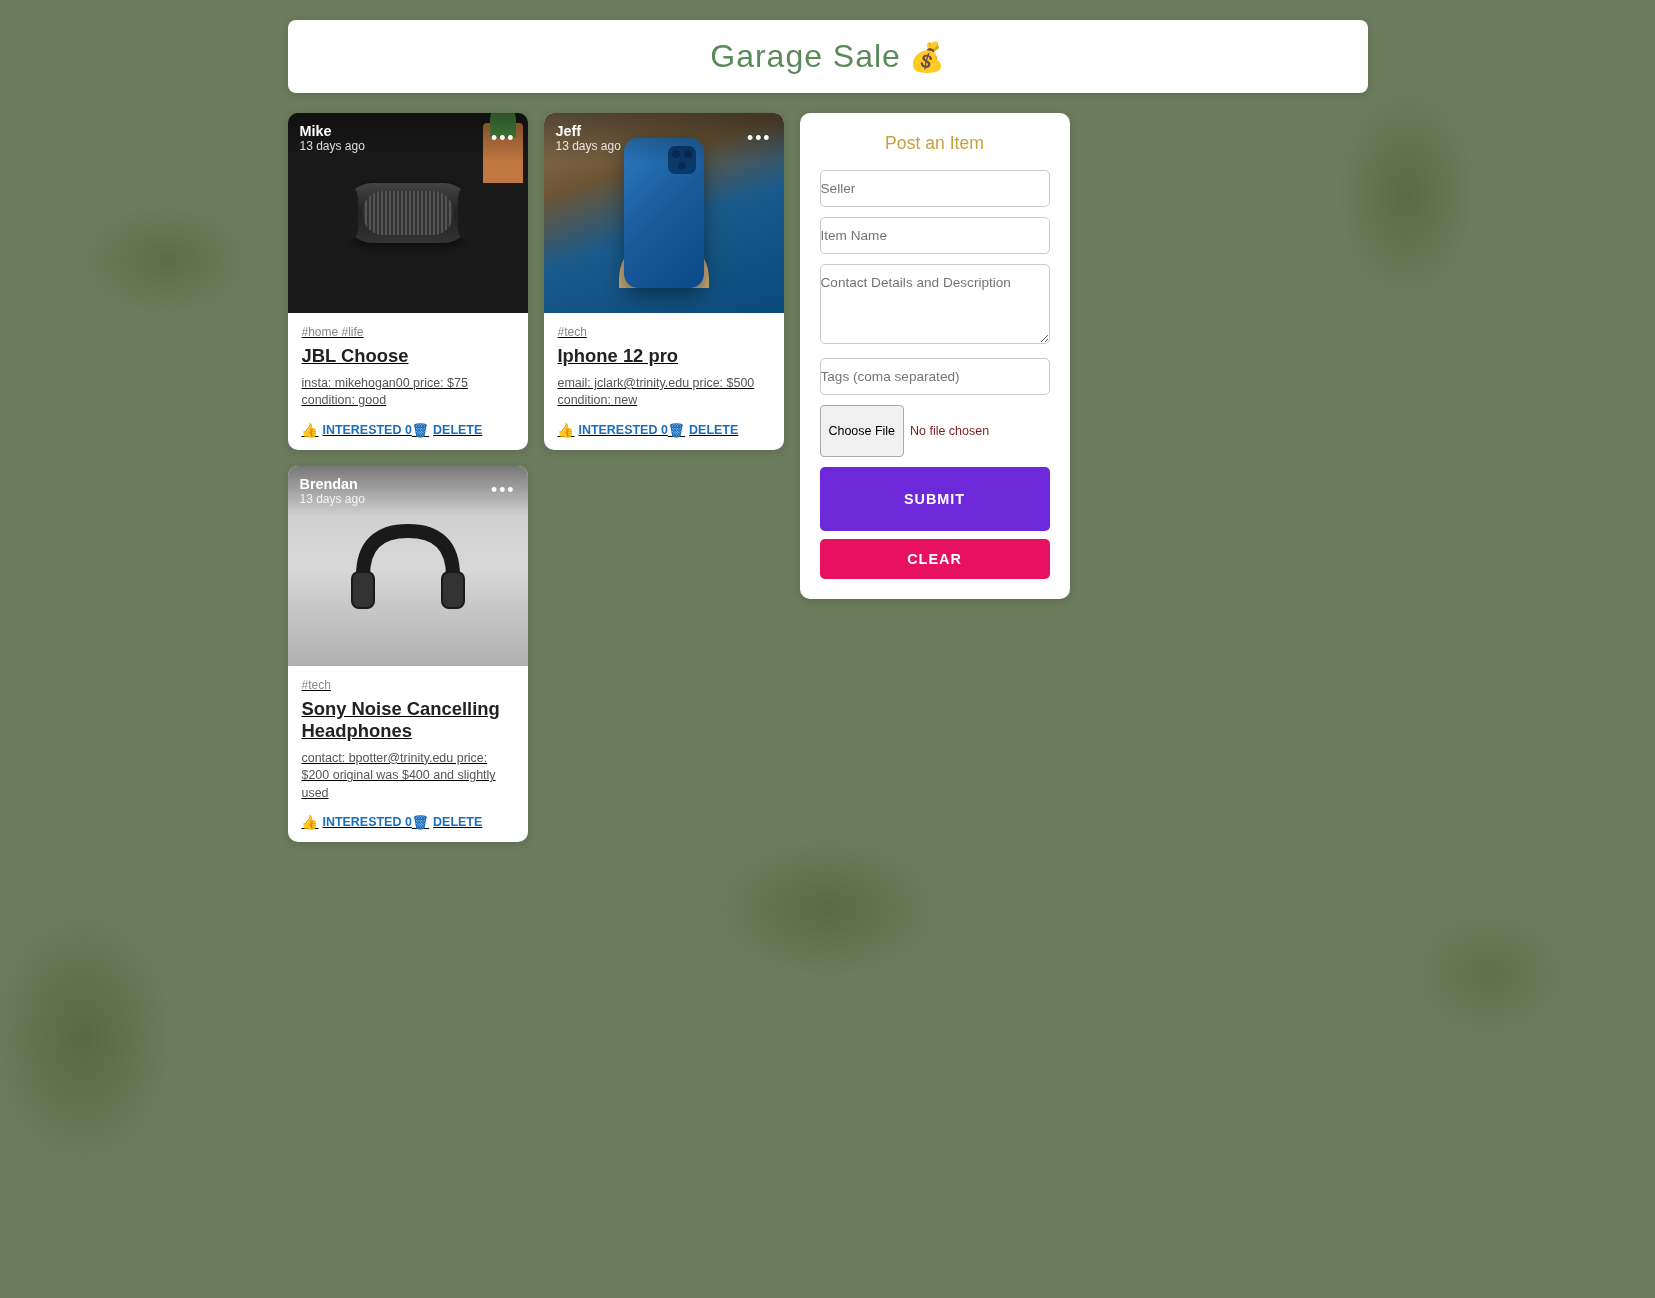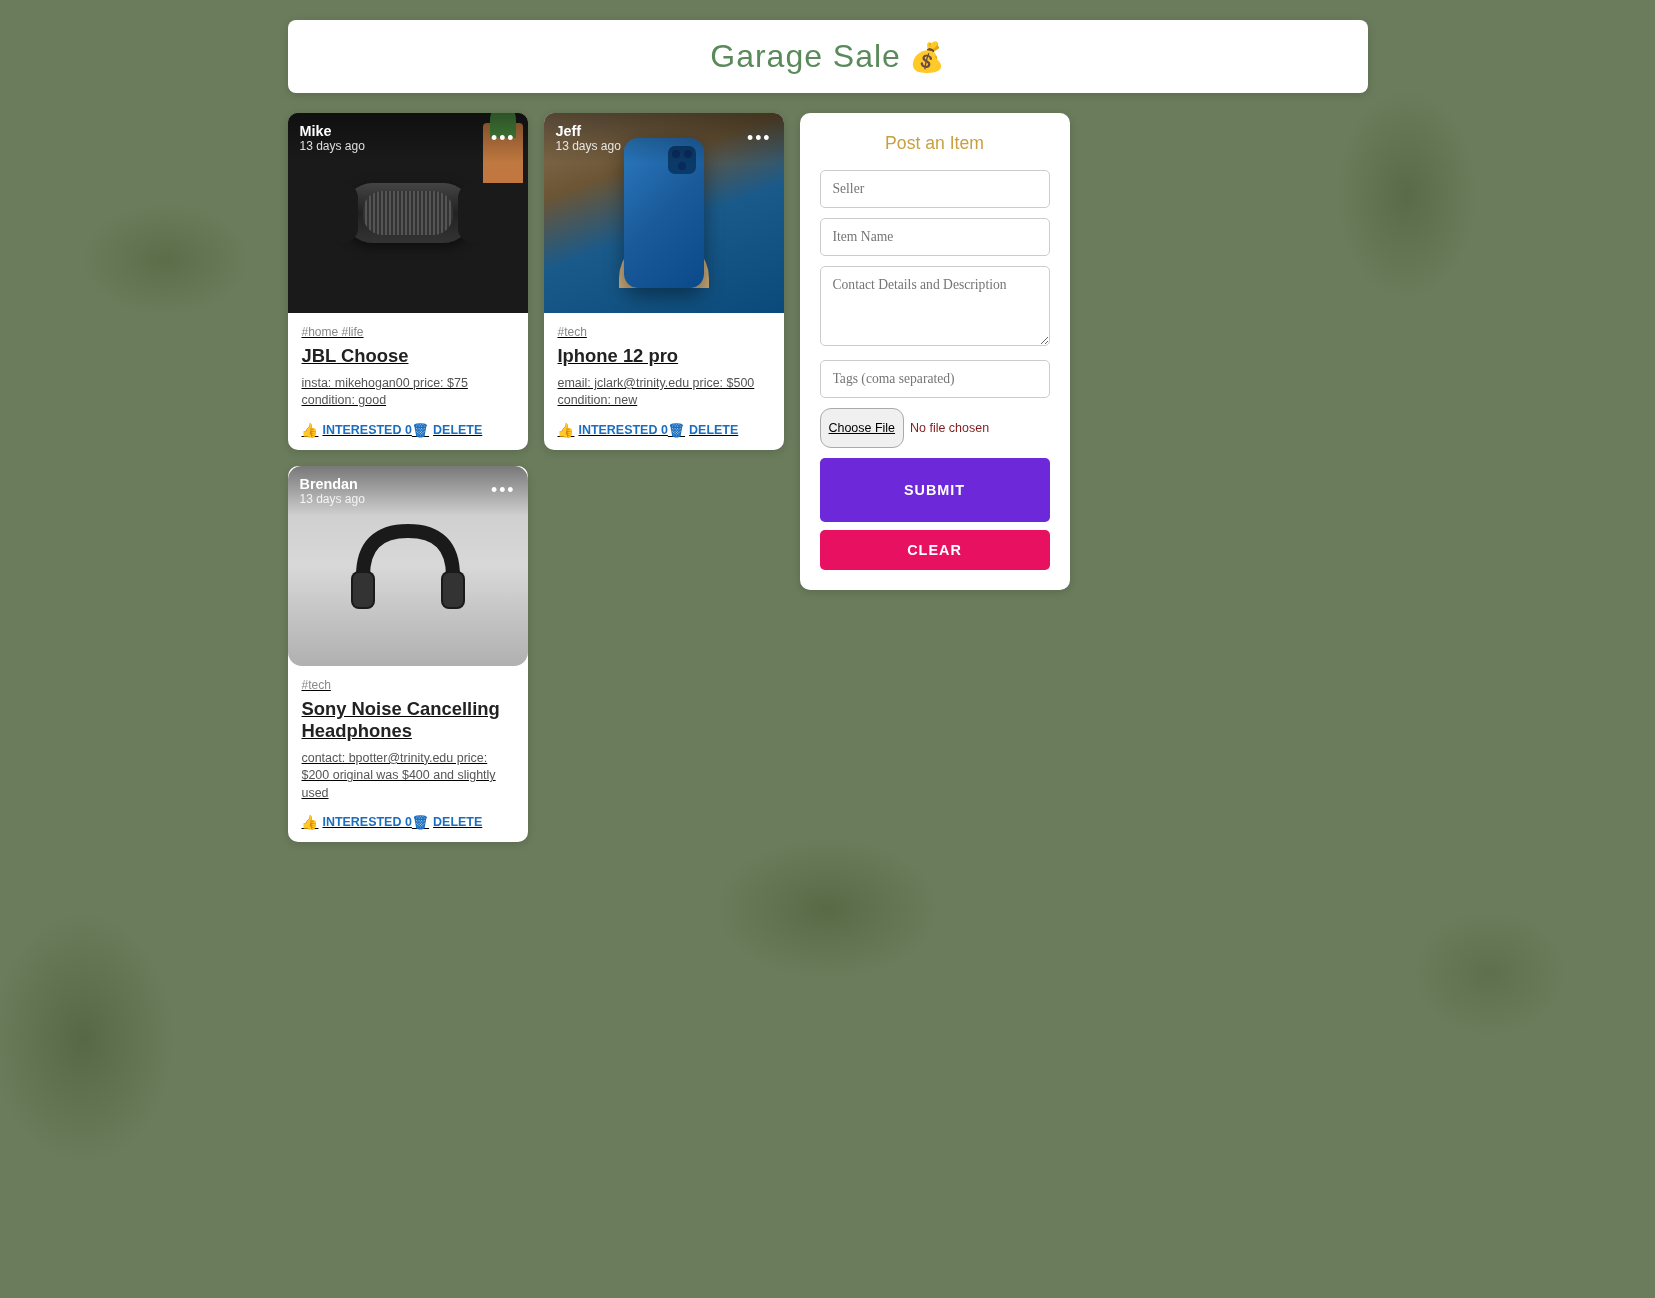--- a/index.html
+++ b/index.html
@@ -69,21 +69,21 @@
       overflow: hidden;
       box-shadow: 0 2px 8px rgba(0,0,0,0.15);
     }
     .card-image-area {
       position: relative;
       height: 200px;
       overflow: hidden;
     }
     .card-image-area.dark-bg { background: #2a2a2a; }
     .card-image-area.outdoor-bg { background: #5a4a3a; }
-    .card-image-area.gray-bg { background: #0ea5e9; border-radius: 14px; }
+    .card-image-area.gray-bg { background: #0ea5e9; }
     .img-headphones {
       width: 100%; height: 100%;
       background: linear-gradient(180deg, #c8c8c8 0%, #d8d8d8 50%, #b0b0b0 100%);
       display: flex; align-items: center; justify-content: center;
     }
 
     .card-user-bar {
       position: absolute;
       top: 0; left: 0; right: 0;
       padding: 10px 12px;
@@ -170,46 +170,45 @@
       text-align: center;
       font-size: 1.1rem;
       color: #c8a040;
       margin-bottom: 16px;
       font-weight: normal;
     }
     .form-field {
       width: 100%;
       border: 1px solid #ccc;
       border-radius: 5px;
-      padding: 10px 12px;
+      padding: 10px 0;
       font-size: 0.85rem;
       color: #555;
       margin-bottom: 10px;
       outline: none;
-      font-family: Liberation Serif, serif;
+      font-family: Liberation Sans, sans-serif;
     }
     textarea.form-field {
       resize: vertical;
       height: 80px;
     }
     .file-row {
       display: flex;
       align-items: center;
       gap: 6px;
       margin-bottom: 10px;
     }
     .choose-file-btn {
       font-size: 0.78rem;
-      padding: 12px 8px;
+      padding: 18px 8px;
       border: 1px solid #aaa;
       background: #f0f0f0;
-      border-radius: 11px;
+      border-radius: 4px;
       cursor: pointer;
       font-family: Arial, sans-serif;
-      text-decoration: underline;
     }
     .no-file-text {
       font-size: 0.78rem;
       color: #7f1d1d;
     }
     .btn-submit {
       width: 100%;
       background: #6d28d9;
       color: white;
       border: none;

